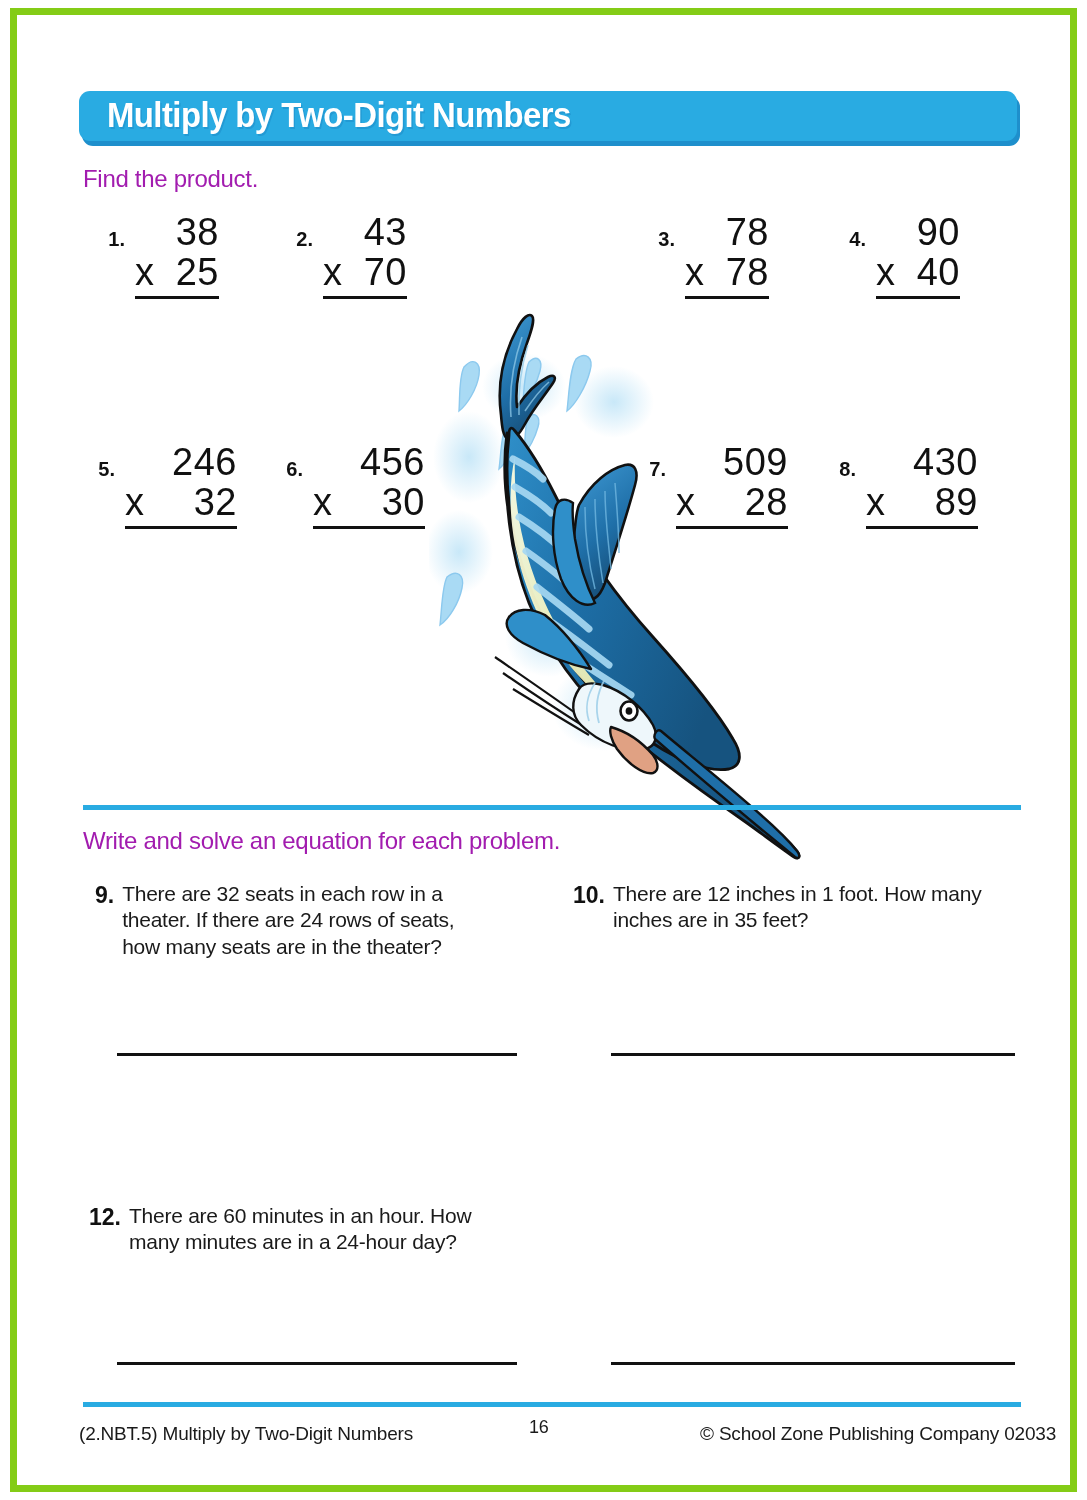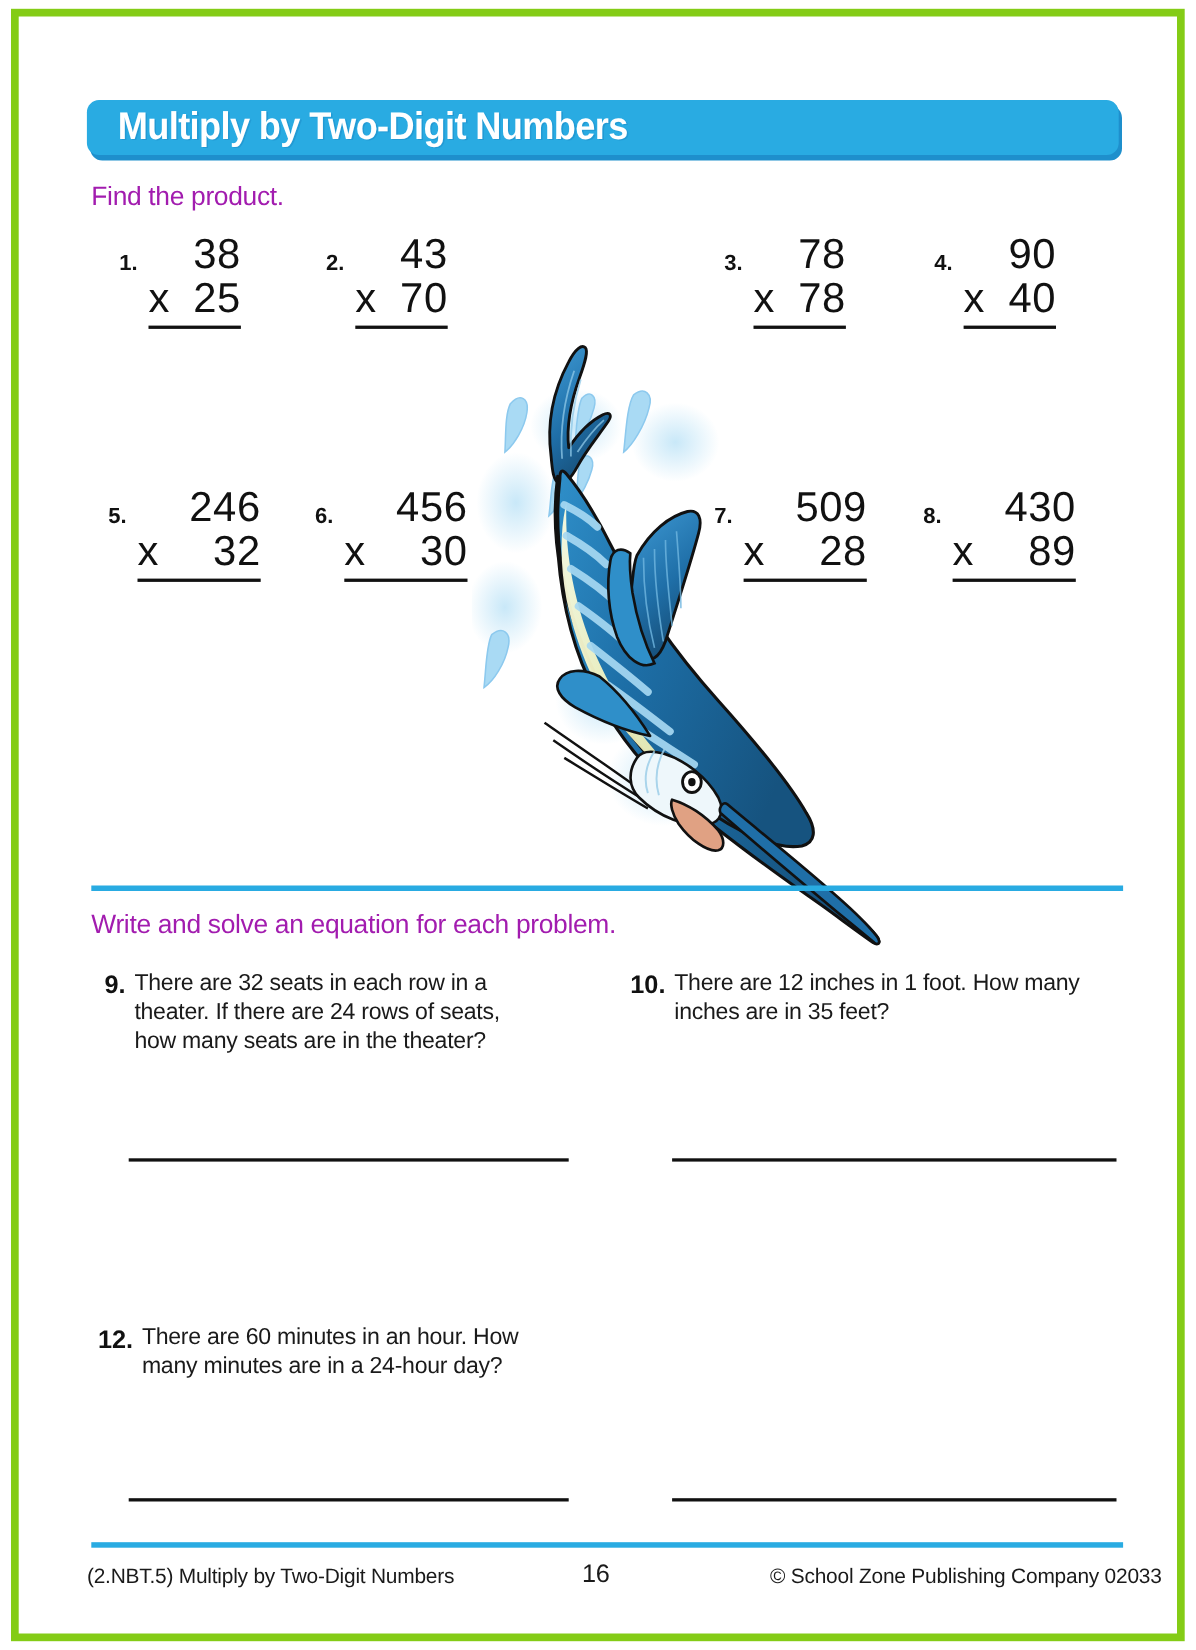--- a/index.html
+++ b/index.html
@@ -159,21 +159,21 @@
 
   
   .footer-text {
     position: absolute;
     font-size: 19px;
     color: #1a1a1a;
     letter-spacing: -0.2px;
     white-space: nowrap;
   }
   #footer-left  { left: 62px;  top: 1408px; }
-  #footer-page  { left: 512px; top: 1402px; font-size: 23px; }
+  #footer-page  { left: 512px; top: 1402px; font-size: 18px; }
   #footer-right { left: 644px; top: 1408px; margin-left: 39px; }
 
   
   #marlin {
     position: absolute;
     left: 412px;
     top: 292px;
     width: 400px;
     height: 560px;
     pointer-events: none;

